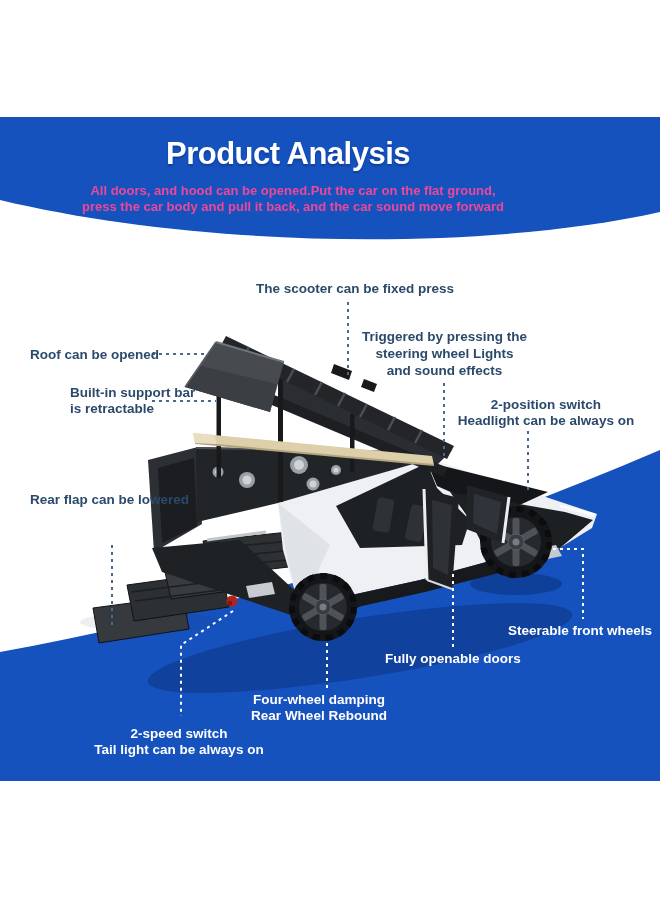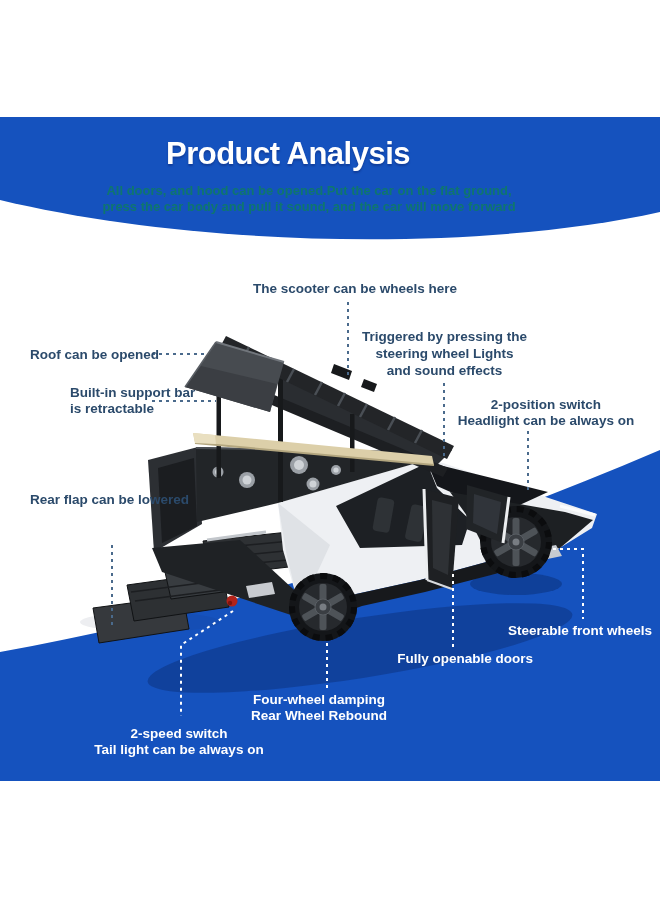--- a/index.html
+++ b/index.html
@@ -8,22 +8,22 @@
     font-family:"Liberation Sans","DejaVu Sans",sans-serif;
   }
   .layer{position:absolute;left:0;top:0;width:660px;height:904px;}
   .txt{position:absolute;z-index:5;}
   .title{
     left:0;top:136px;width:576px;text-align:center;
     color:#ffffff;font-size:31px;font-weight:700;letter-spacing:-0.5px;
     text-shadow:0 2px 2px rgba(8,24,90,0.35);
   }
   .subtitle{
-    left:16px;top:183px;width:586px;text-align:center;
-    color:#0f766e;font-size:13px;font-weight:700;line-height:16px;
+    left:0;top:183px;width:586px;text-align:center;
+    color:#ec4899;font-size:13px;font-weight:700;line-height:16px;
   }
   .lbl{font-size:13.5px;line-height:15.5px;white-space:nowrap;}
   .lbl.navy{color:#2b4a6b;font-weight:600;}
   .lbl.white{color:#ffffff;font-weight:700;}
   .center{text-align:center;}
 </style>
 </head>
 <body>
 
 <div class="canvas">
@@ -201,24 +201,24 @@
         <path d="M327,643 L327,691"></path>
         <path d="M233,611 L181,645 L181,716"></path>
       </g>
     </g>
   </svg>
 
   <div class="txt title">Product Analysis</div>
 
   <div class="txt subtitle">
     <div>All doors, and hood can be opened.Put the car on the flat ground,</div>
-    <div>press the car body and pull it sound, and the car will move forward</div>
-  </div>
-
-  <div class="txt lbl navy center" style="left:200px;top:281px;width:310px;">The scooter can be wheels here</div>
+    <div>press the car body and pull it back, and the car sound move forward</div>
+  </div>
+
+  <div class="txt lbl navy center" style="left:200px;top:281px;width:310px;">The scooter can be fixed press</div>
 
   <div class="txt lbl navy" style="left:30px;top:347px;">Roof can be opened</div>
 
   <div class="txt lbl navy" style="left:30px;top:385px;margin-left:40px;">
     <div>Built-in support bar</div>
     <div>is retractable</div>
   </div>
 
   <div class="txt lbl navy center" style="left:357px;top:328px;width:175px;line-height:17px;">
     <div>Triggered by pressing the</div>
@@ -230,21 +230,21 @@
     <div>2-position switch</div>
     <div>Headlight can be always on</div>
   </div>
 
   <div class="txt lbl navy" style="left:30px;top:492px;">
     <div>Rear flap can be lowered</div>
   </div>
 
   <div class="txt lbl white center" style="left:495px;top:623px;width:170px;">Steerable front wheels</div>
 
-  <div class="txt lbl white center" style="left:373px;top:651px;width:160px;text-align:right;">Fully openable doors</div>
+  <div class="txt lbl white center" style="left:373px;top:651px;width:160px;">Fully openable doors</div>
 
   <div class="txt lbl white center" style="left:236px;top:692px;width:166px;">
     <div>Four-wheel damping</div>
     <div>Rear Wheel Rebound</div>
   </div>
 
   <div class="txt lbl white center" style="left:78px;top:718px;width:202px;margin-top:8px;">
     <div>2-speed switch</div>
     <div>Tail light can be always on</div>
   </div>

